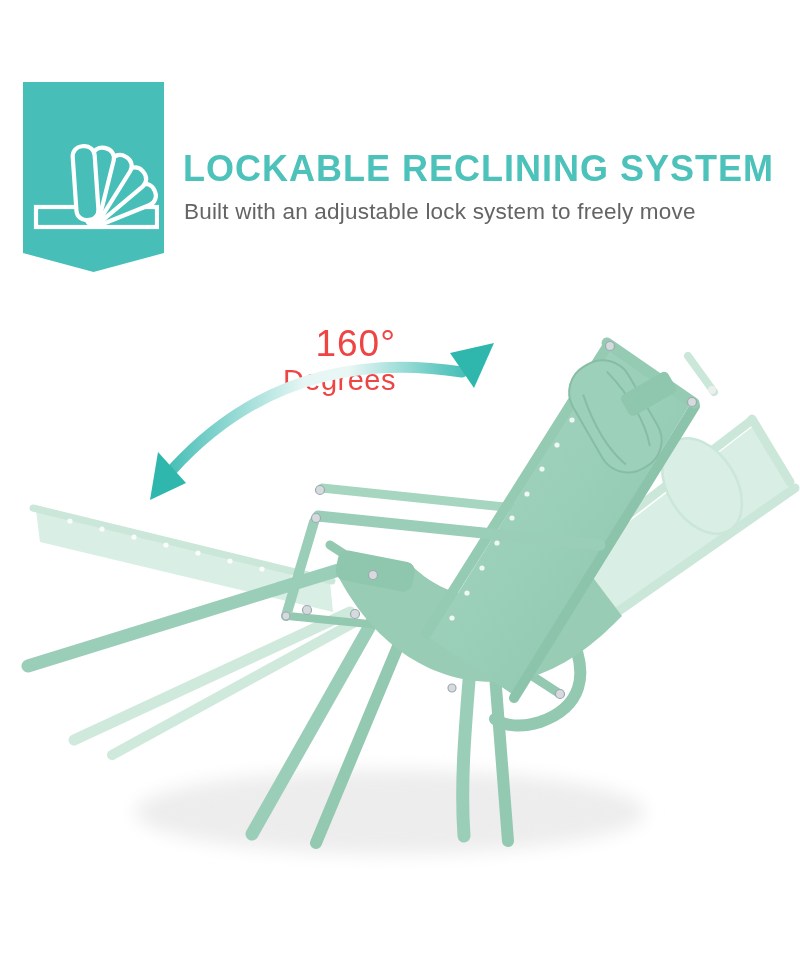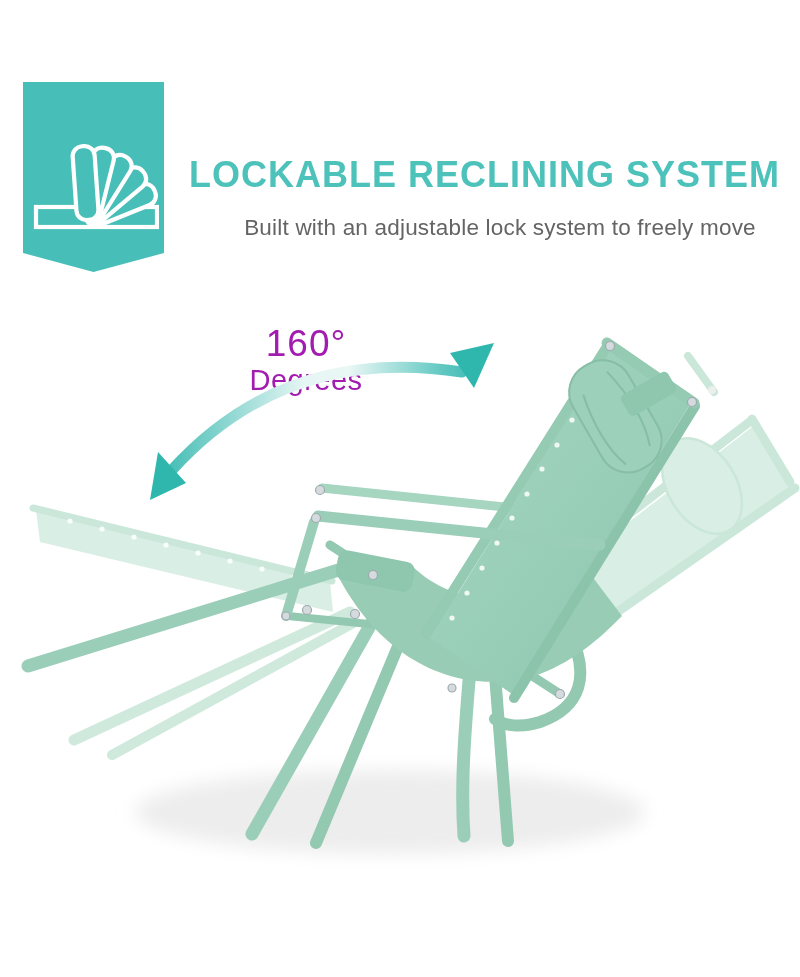--- a/index.html
+++ b/index.html
@@ -20,22 +20,22 @@
     color:#4cc2ba; font-size:36px; font-weight:bold; letter-spacing:1px;
     white-space:nowrap;
   }
   .description {
     position:absolute; left:184px; top:197px; width:600px;
     color:#646464; font-size:22.5px; font-weight:normal; line-height:30px;
     letter-spacing:0.2px;
   }
   
   .degrees {
-    position:absolute; left:216px; top:324px; width:180px; text-align:center;
-    color:#a21caf;
+    position:absolute; left:216px; top:324px; width:180px; text-align:right;
+    color:#ef4444;
   }
   .degrees .value { font-size:37px; line-height:40px; letter-spacing:1px; }
   .degrees .label { font-size:29px; line-height:33px; letter-spacing:0.5px; }
   
   .art { position:absolute; left:0; top:0; }
 </style>
 </head>
 <body>
 
 <div class="canvas">
@@ -48,22 +48,22 @@
       <g>
         <rect x="48" y="8" width="22" height="74" rx="10" fill="#47bfb8" stroke="#ffffff" stroke-width="4.2" transform="rotate(68 59 80)"></rect>
         <rect x="48" y="8" width="22" height="74" rx="10" fill="#47bfb8" stroke="#ffffff" stroke-width="4.2" transform="rotate(50 59 80)"></rect>
         <rect x="48" y="8" width="22" height="74" rx="10" fill="#47bfb8" stroke="#ffffff" stroke-width="4.2" transform="rotate(32 59 80)"></rect>
         <rect x="48" y="8" width="22" height="74" rx="10" fill="#47bfb8" stroke="#ffffff" stroke-width="4.2" transform="rotate(14 59 80)"></rect>
         <rect x="48" y="8" width="22" height="74" rx="10" fill="#47bfb8" stroke="#ffffff" stroke-width="4.2" transform="rotate(-4 59 80)"></rect>
       </g>
     </svg>
   </div>
 
-  <h1 class="headline" style="margin:6px;">LOCKABLE RECLINING SYSTEM</h1>
-  <p class="description" style="margin:16px;text-align:center;">
+  <h1 class="headline" style="margin:0;">LOCKABLE RECLINING SYSTEM</h1>
+  <p class="description" style="margin:0;">
     <span>Built with an adjustable lock system to freely move</span><br>
   </p>
 
   <div class="degrees">
     <div class="value">160°</div>
     <div class="label">Degrees</div>
   </div>
 
   <svg class="art" width="800" height="977" viewBox="0 0 800 977">
     <defs>

